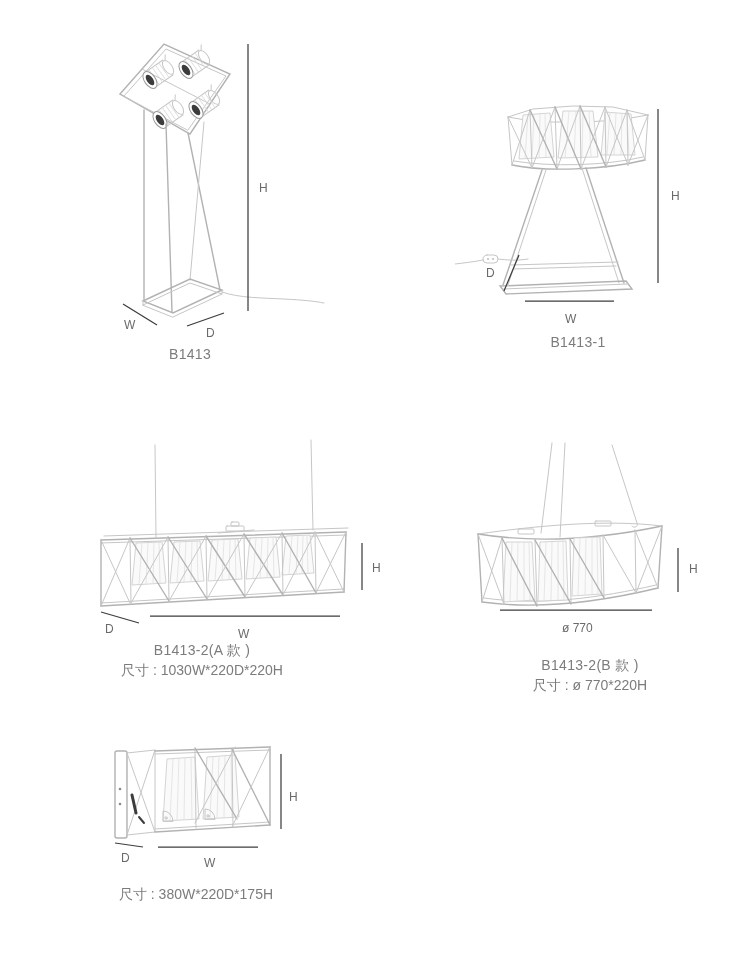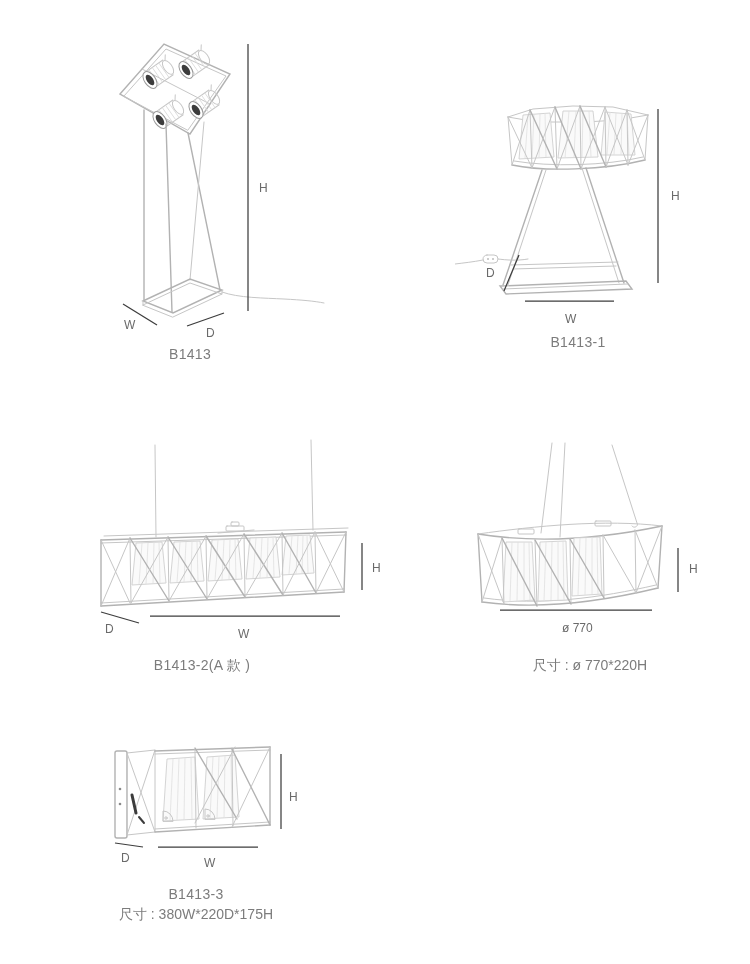--- a/index.html
+++ b/index.html
@@ -396,24 +396,25 @@
 </svg>
 
 <div class="product-label" style="left:30px;top:344px">
   <div class="name">B1413</div>
 </div>
 
 <div class="product-label" style="left:418px;top:332px">
   <div class="name">B1413-1</div>
 </div>
 
-<div class="product-label" style="left:42px;top:655px">
+<div class="product-label" style="left:42px;top:640px">
   <div class="name">B1413-2(A 款 )</div>
+  <div class="size">尺寸 : 1030W*220D*220H</div>
 </div>
 
 <div class="product-label" style="left:430px;top:655px">
+  <div class="name">B1413-2(B 款 )</div>
   <div class="size">尺寸 : ø 770*220H</div>
 </div>
 
 <div class="product-label" style="left:36px;top:884px">
-  <div class="name">B1413-3</div>
   <div class="size">尺寸 : 380W*220D*175H</div>
 </div>
 
 </body></html>

